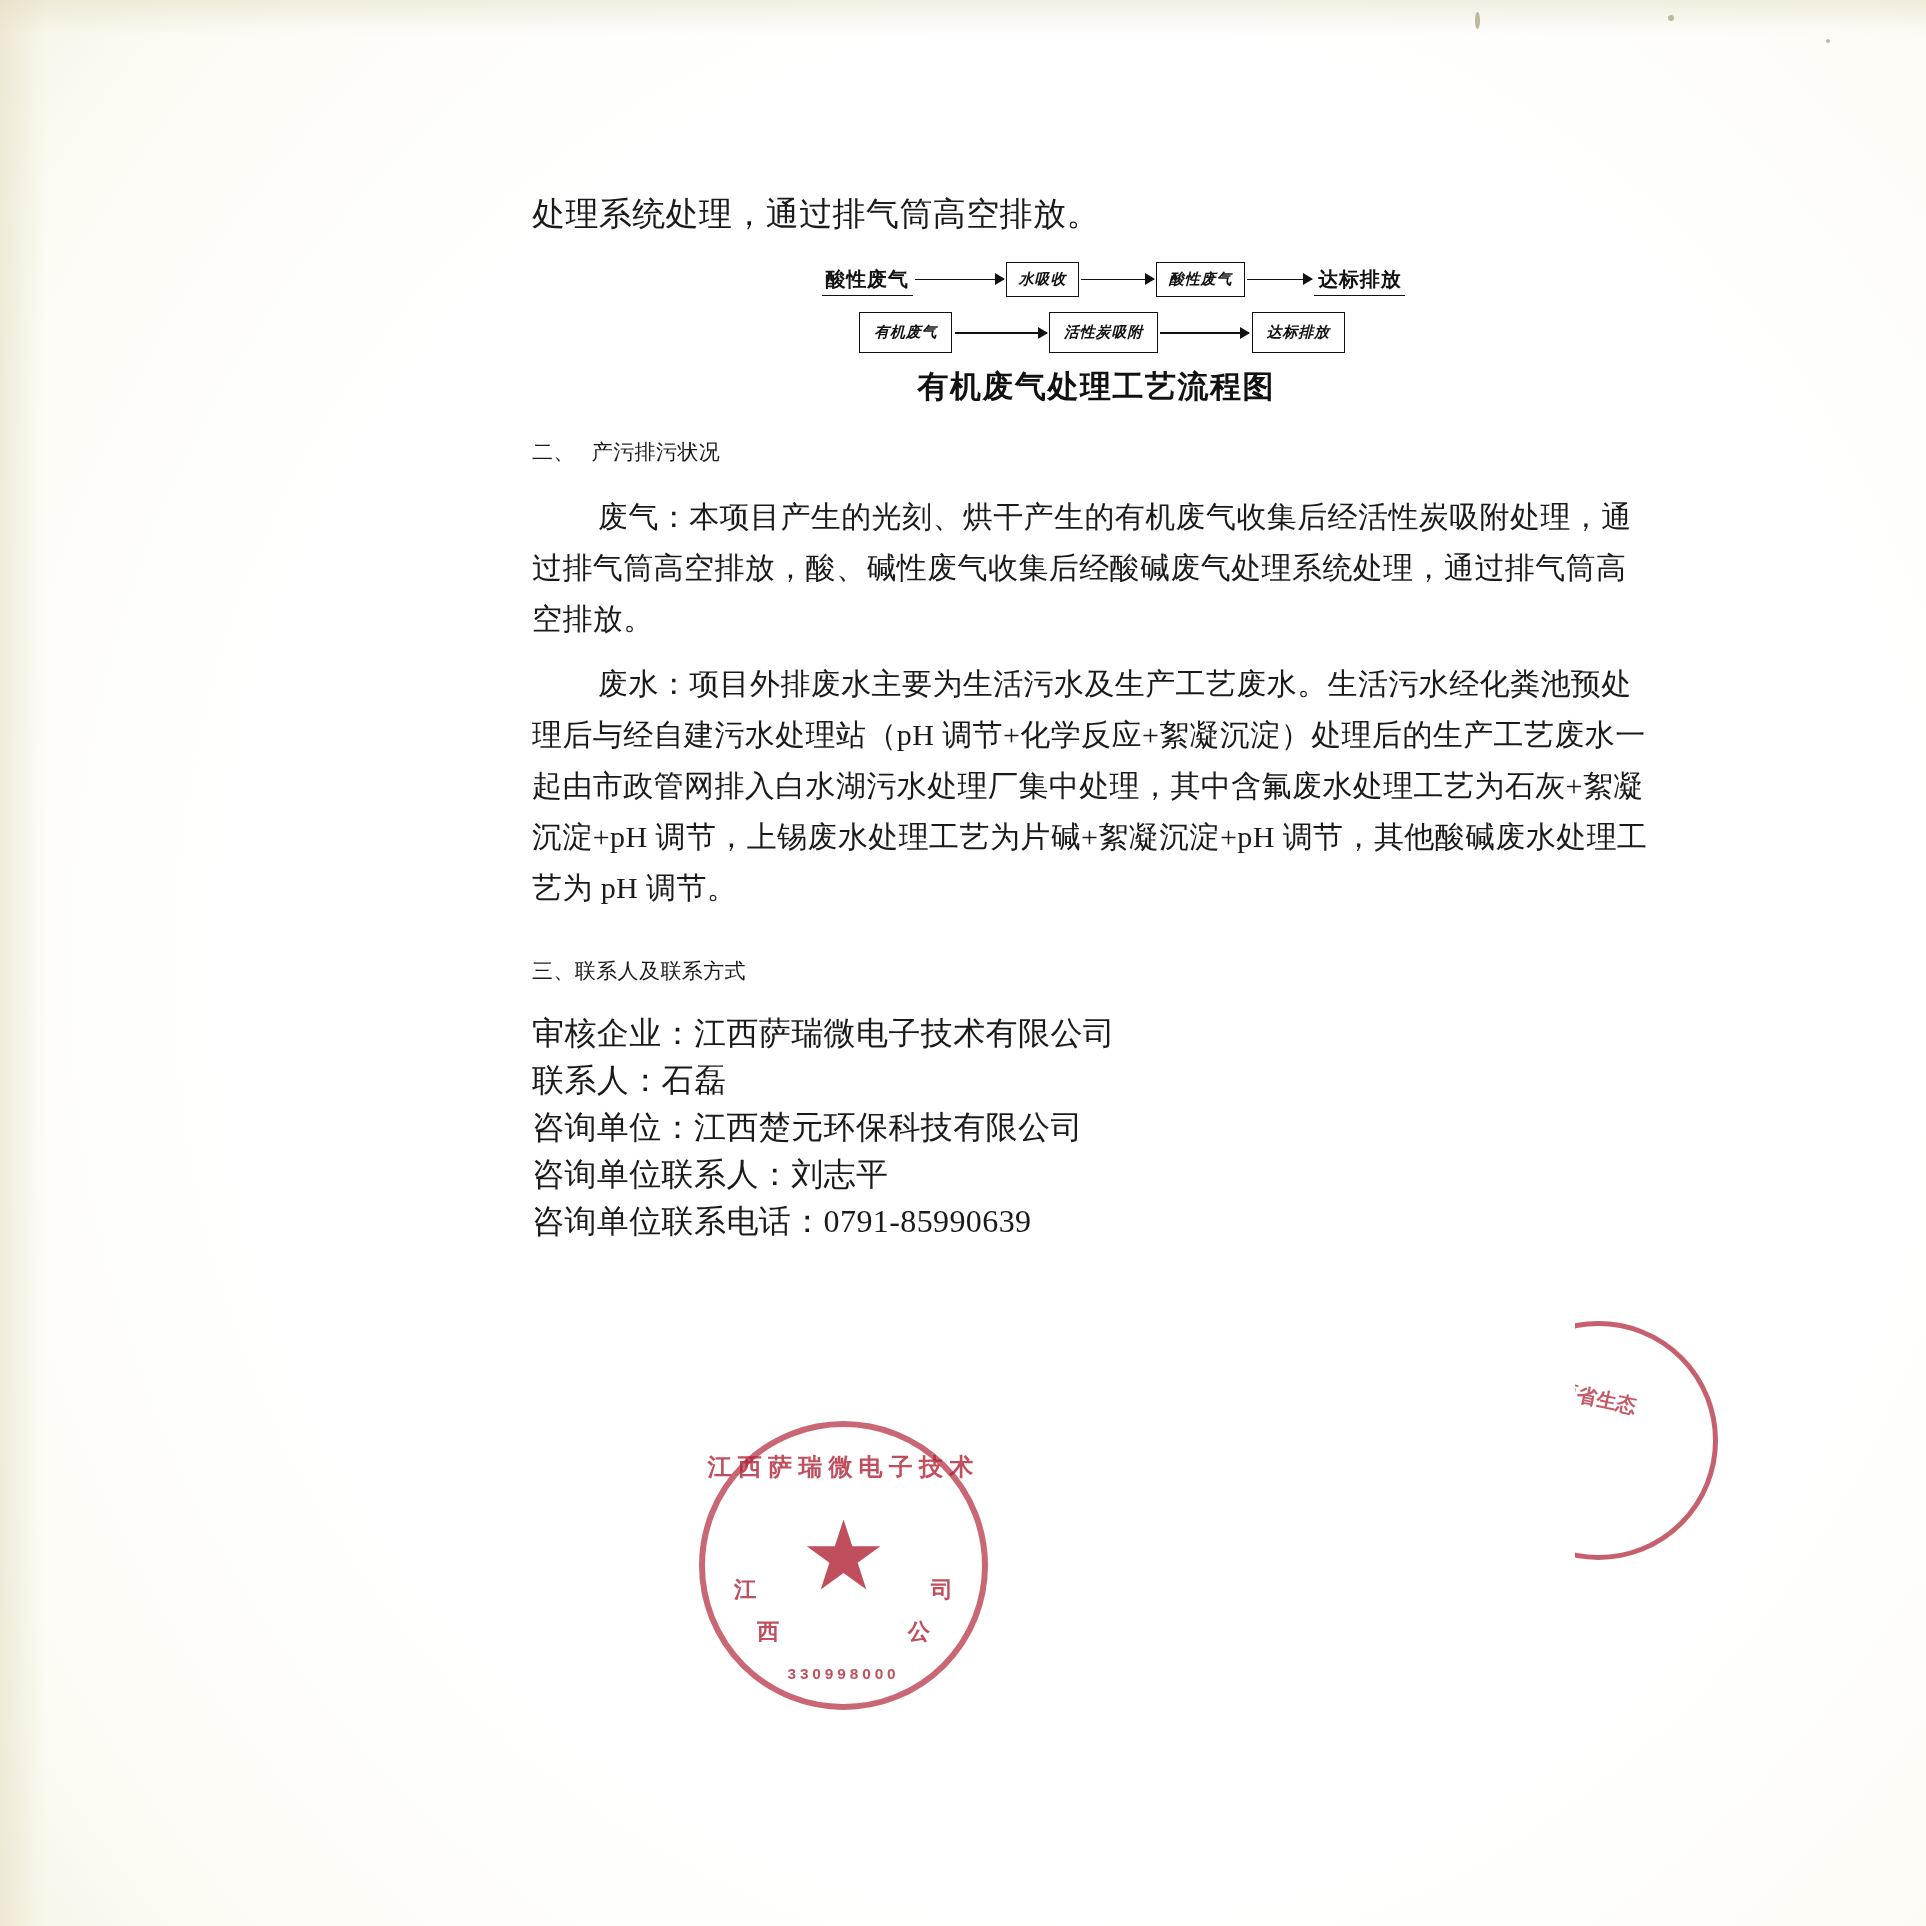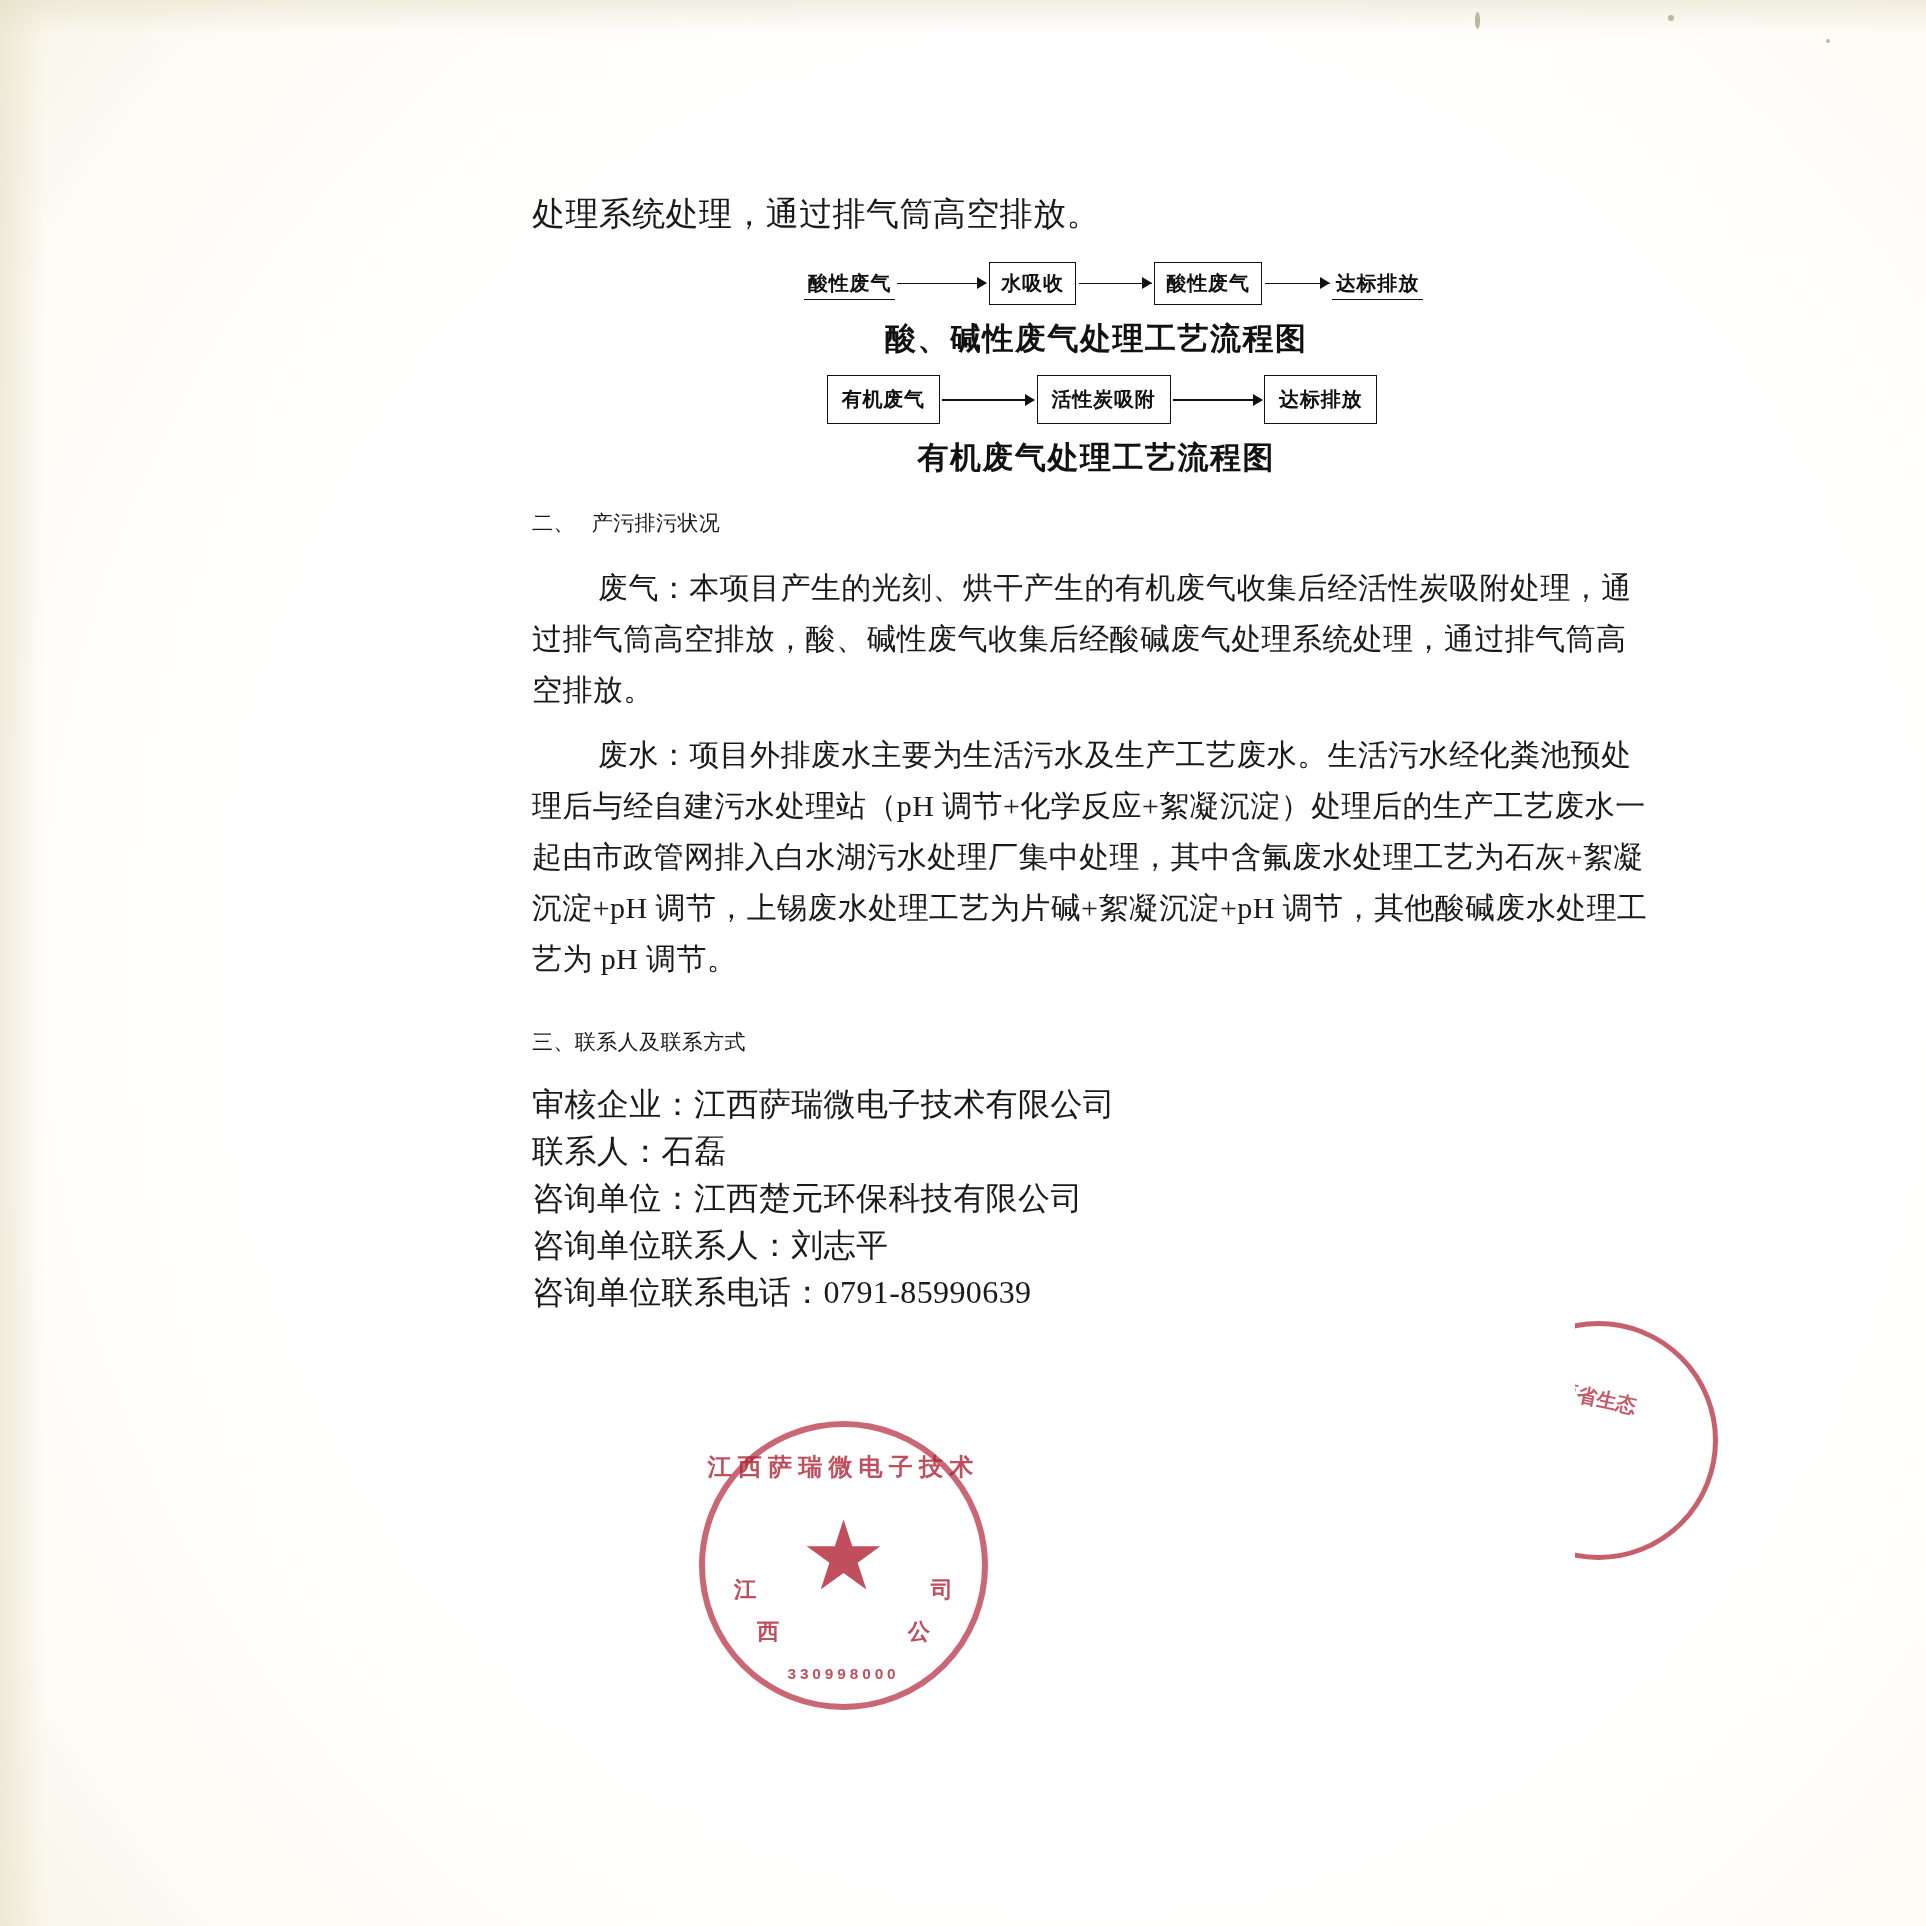--- a/index.html
+++ b/index.html
@@ -89,26 +89,27 @@
     white-space: nowrap;
     padding: 2.3px 3.9px;
     font-family: "Liberation Sans", sans-serif;
   }
   .flow-label.underlined {
     border-bottom: 1.5px solid #111;
   }
   .flow-box {
     border: 1.5px solid #111;
     padding: 7px 11.6px;
-    font-size: 20px;
+    font-size: 15px;
     font-weight: bold;
     color: #111;
     letter-spacing: 0.8px;
     white-space: nowrap;
     font-family: "Liberation Sans", sans-serif;
+    font-style: italic;
   }
   .flow-box.big {
     padding: 10px 14px;
   }
   .arrow {
     position: relative;
     height: 1.5px;
     background: #111;
     margin: 0 2.3px;
     flex: 0 0 auto;
@@ -271,21 +272,20 @@
     <div class="flow flow-1">
       <span class="flow-label underlined">酸性废气</span>
       <span class="arrow a1"></span>
       <span class="flow-box">水吸收</span>
       <span class="arrow a2"></span>
       <span class="flow-box">酸性废气</span>
       <span class="arrow a3"></span>
       <span class="flow-label underlined">达标排放</span>
     </div>
 
-    <p class="fig-caption c1">酸、碱性废气处理工艺流程图</p>
 
     <div class="flow flow-2">
       <span class="flow-box big">有机废气</span>
       <span class="arrow a4"></span>
       <span class="flow-box big">活性炭吸附</span>
       <span class="arrow a5"></span>
       <span class="flow-box big">达标排放</span>
     </div>
 
     <p class="fig-caption c2">有机废气处理工艺流程图</p>

